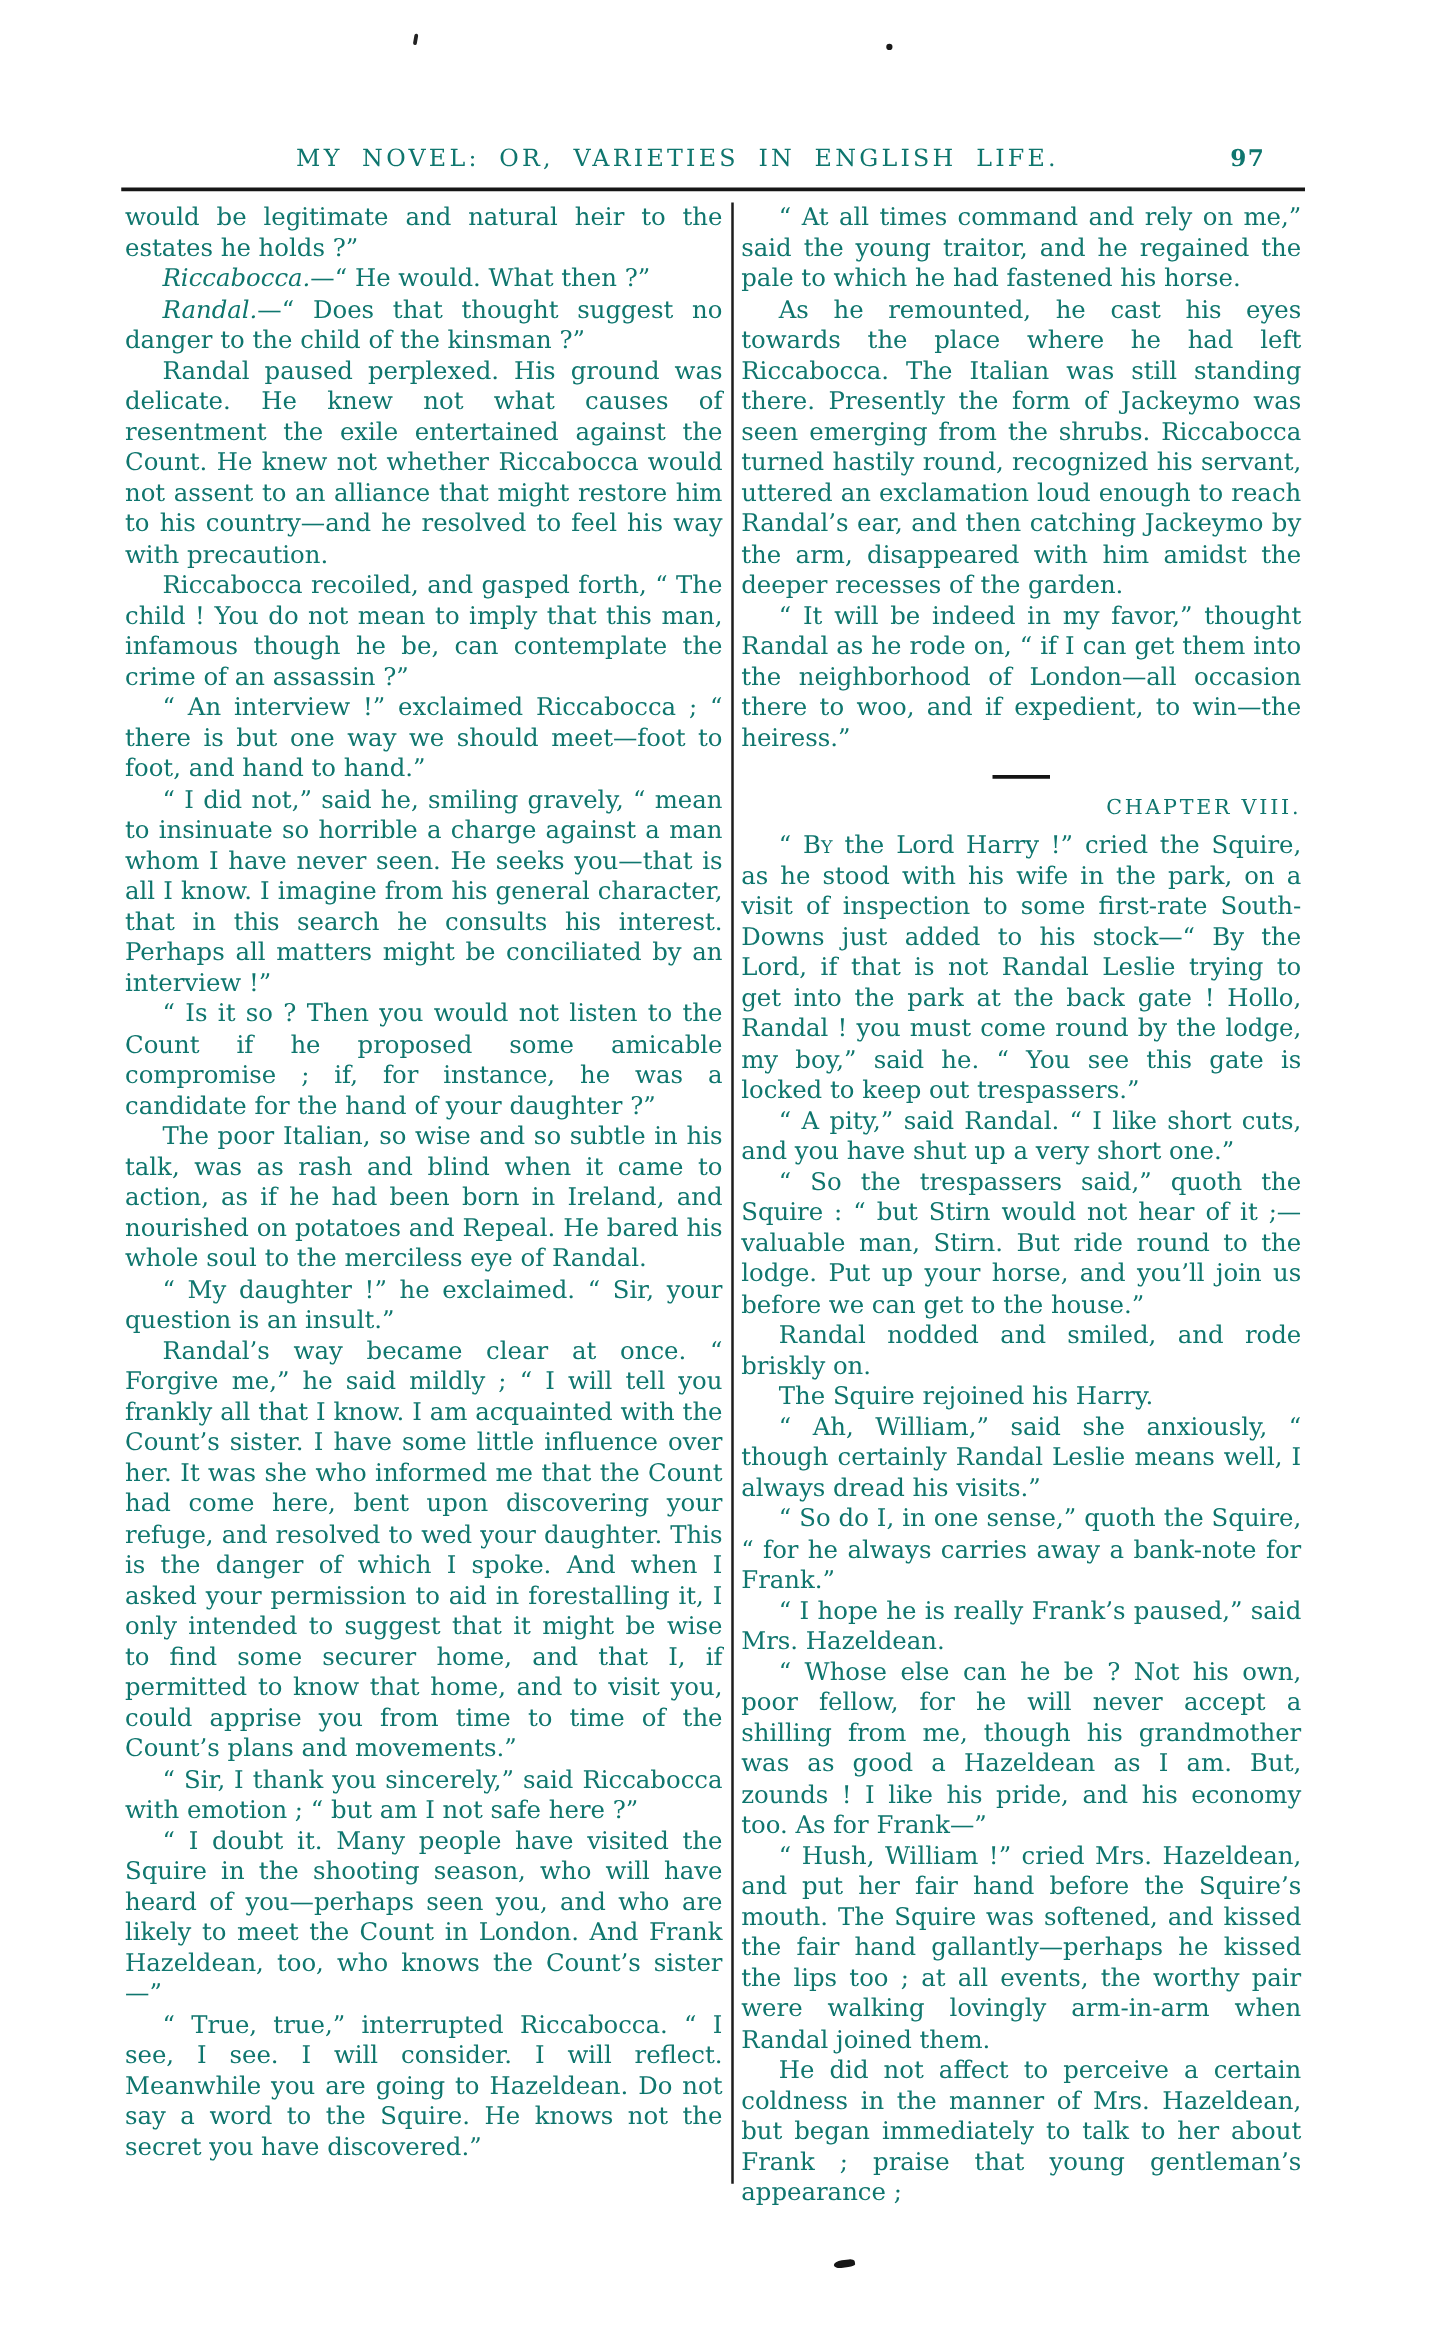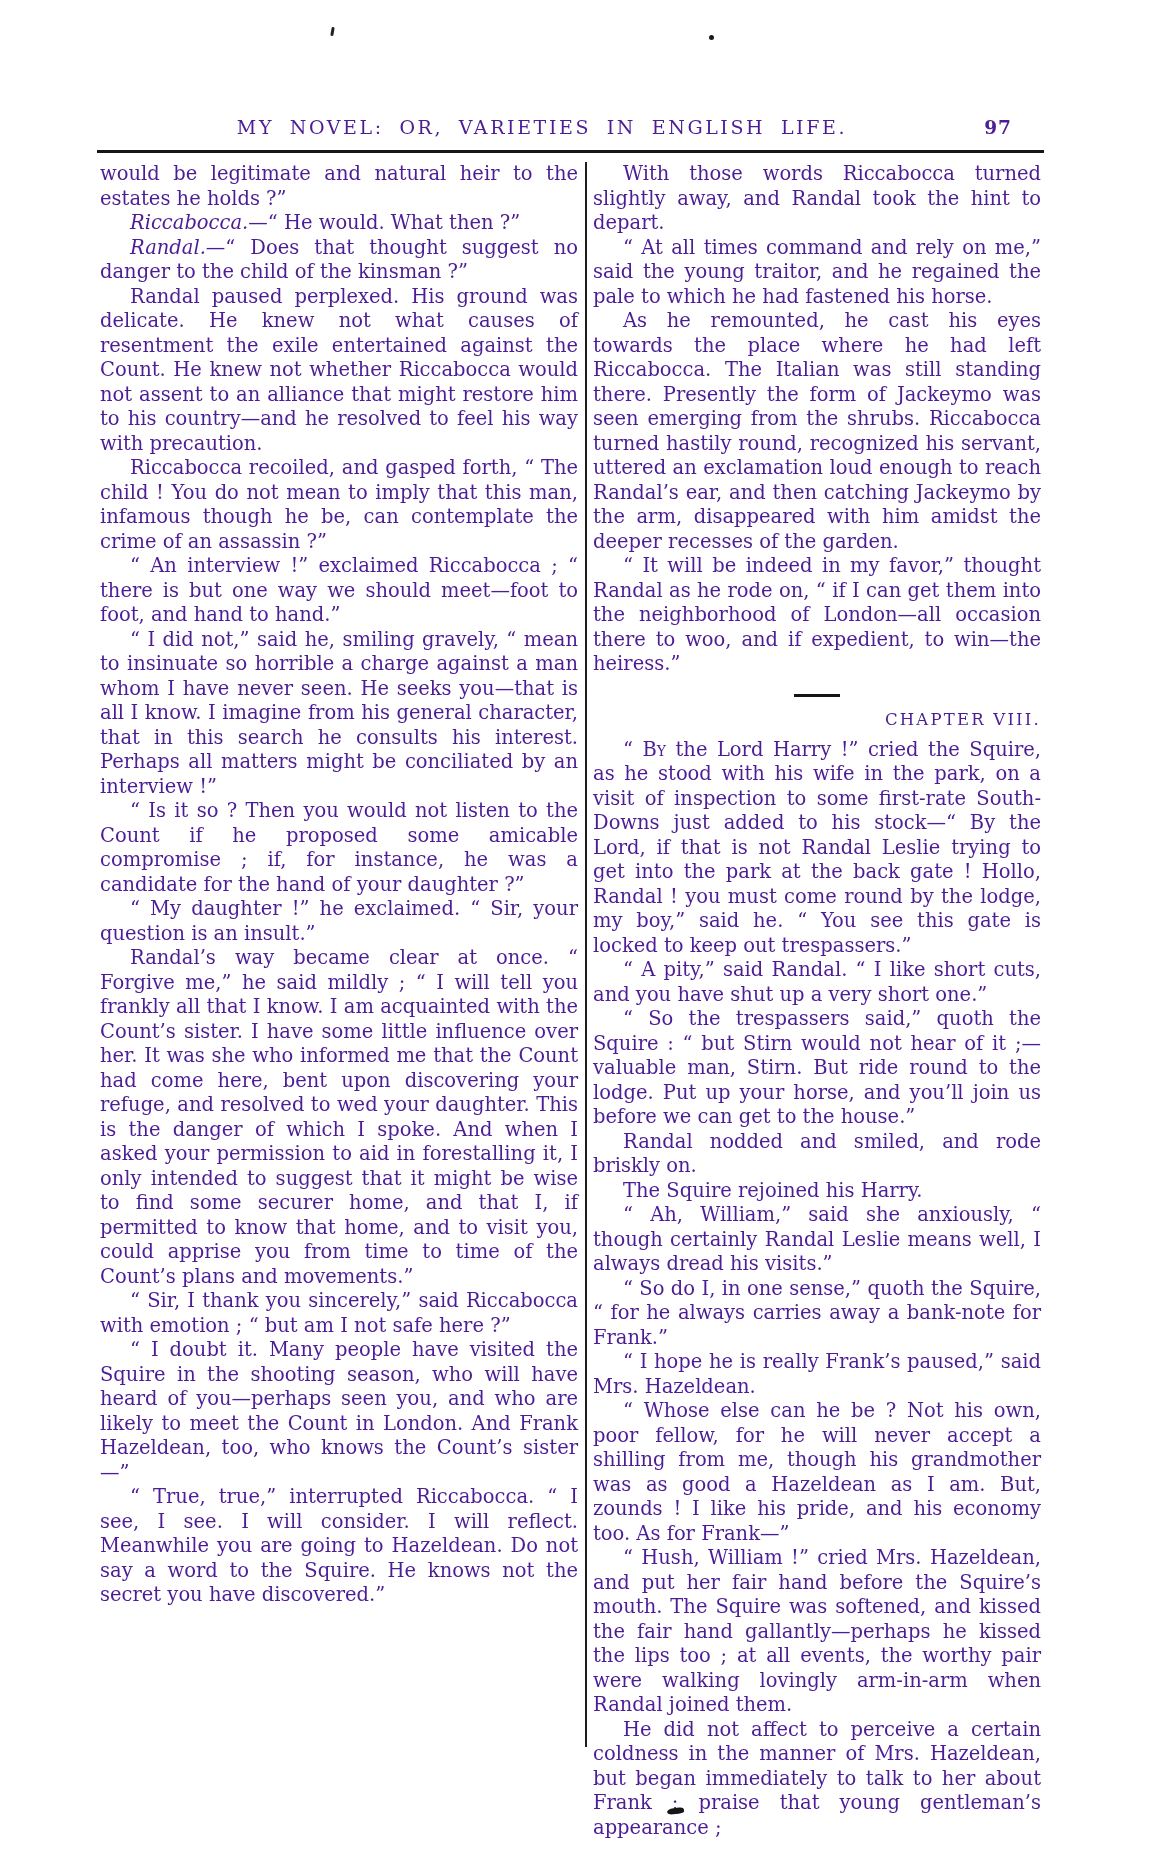--- a/index.html
+++ b/index.html
@@ -1,21 +1,21 @@
 <!DOCTYPE html>
 <html><head>
 <meta charset="utf-8">
 <style>
   html, body { margin: 0; padding: 0; background: #ffffff; }
   .page {
     position: relative;
     width: 1152px;
     height: 1875px;
     background: #ffffff;
-    color: #4c1d95;
+    color: #0f766e;
     font-family: "DejaVu Serif", serif;
     overflow: hidden;
   }
   .header {
     position: absolute;
     left: 100px;
     top: 116px;
     width: 944px;
     height: 34px;
   }
@@ -130,32 +130,32 @@
 
   <div class="col col-left">
       <p class="para noindent"><span>would be legitimate and natural heir to the estates he holds ?”</span></p>
       <p class="para"><span class="it">Riccabocca.</span><span>—“ He would. What then ?”</span></p>
       <p class="para"><span class="it">Randal.</span><span>—“ Does that thought suggest no danger to the child of the kinsman ?”</span></p>
       <p class="para"><span>Randal paused perplexed.  His ground was delicate.  He knew not what causes of resentment the exile entertained against the Count.  He knew not whether Riccabocca would not assent to an alliance that might restore him to his country—and he resolved to feel his way with precaution.</span></p>
       <p class="para"><span>Riccabocca recoiled, and gasped forth, “ The child !  You do not mean to imply that this man, infamous though he be, can contemplate the crime of an assassin ?”</span></p>
       <p class="para"><span>“ An interview !” exclaimed Riccabocca ; “ there is but one way we should meet—foot to foot, and hand to hand.”</span></p>
       <p class="para"><span>“ I did not,” said he, smiling gravely, “ mean to insinuate so horrible a charge against a man whom I have never seen.  He seeks you—that is all I know.  I imagine from his general character, that in this search he consults his interest.  Perhaps all matters might be conciliated by an interview !”</span></p>
       <p class="para"><span>“ Is it so ?  Then you would not listen to the Count if he proposed some amicable compromise ; if, for instance, he was a candidate for the hand of your daughter ?”</span></p>
+      <p class="para"><span>The poor Italian, so wise and so subtle in his talk, was as rash and blind when it came to action, as if he had been born in Ireland, and nourished on potatoes and Repeal.  He bared his whole soul to the merciless eye of Randal.</span></p>
       <p class="para"><span>“ My daughter !” he exclaimed.  “ Sir, your question is an insult.”</span></p>
       <p class="para"><span>Randal’s way became clear at once.  “ Forgive me,” he said mildly ; “ I will tell you frankly all that I know.  I am acquainted with the Count’s sister.  I have some little influence over her.  It was she who informed me that the Count had come here, bent upon discovering your refuge, and resolved to wed your daughter.  This is the danger of which I spoke.  And when I asked your permission to aid in forestalling it, I only intended to suggest that it might be wise to find some securer home, and that I, if permitted to know that home, and to visit you, could apprise you from time to time of the Count’s plans and movements.”</span></p>
       <p class="para"><span>“ Sir, I thank you sincerely,” said Riccabocca with emotion ; “ but am I not safe here ?”</span></p>
       <p class="para"><span>“ I doubt it.  Many people have visited the Squire in the shooting season, who will have heard of you—perhaps seen you, and who are likely to meet the Count in London.  And Frank Hazeldean, too, who knows the Count’s sister—”</span></p>
       <p class="para"><span>“ True, true,” interrupted Riccabocca.  “ I see, I see.  I will consider.  I will reflect. Meanwhile you are going to Hazeldean.  Do not say a word to the Squire.  He knows not the secret you have discovered.”</span></p>
     </div>
 
   <div class="v-rule"></div>
 
   <div class="col col-right">
     <div>
-        <p class="para"><span>With those words Riccabocca turned slightly away, and Randal took the hint to depart.</span></p>
         <p class="para"><span>“ At all times command and rely on me,” said the young traitor, and he regained the pale to which he had fastened his horse.</span></p>
         <p class="para"><span>As he remounted, he cast his eyes towards the place where he had left Riccabocca.  The Italian was still standing there.  Presently the form of Jackeymo was seen emerging from the shrubs.  Riccabocca turned hastily round, recognized his servant, uttered an exclamation loud enough to reach Randal’s ear, and then catching Jackeymo by the arm, disappeared with him amidst the deeper recesses of the garden.</span></p>
         <p class="para"><span>“ It will be indeed in my favor,” thought Randal as he rode on, “ if I can get them into the neighborhood of London—all occasion there to woo, and if expedient, to win—the heiress.”</span></p>
       </div>
     <div class="section-divider"></div>
     <div class="chapter-heading">CHAPTER VIII.</div>
     <div>
         <p class="para"><span>“ </span><span class="sc">By</span><span> the Lord Harry !” cried the Squire, as he stood with his wife in the park, on a visit of inspection to some first-rate South-Downs just added to his stock—“ By the Lord, if that is not Randal Leslie trying to get into the park at the back gate !  Hollo, Randal !  you must come round by the lodge, my boy,” said he.  “ You see this gate is locked to keep out trespassers.”</span></p>
         <p class="para"><span>“ A pity,” said Randal.  “ I like short cuts, and you have shut up a very short one.”</span></p>
         <p class="para"><span>“ So the trespassers said,” quoth the Squire : “ but Stirn would not hear of it ;—valuable man, Stirn.  But ride round to the lodge. Put up your horse, and you’ll join us before we can get to the house.”</span></p>

